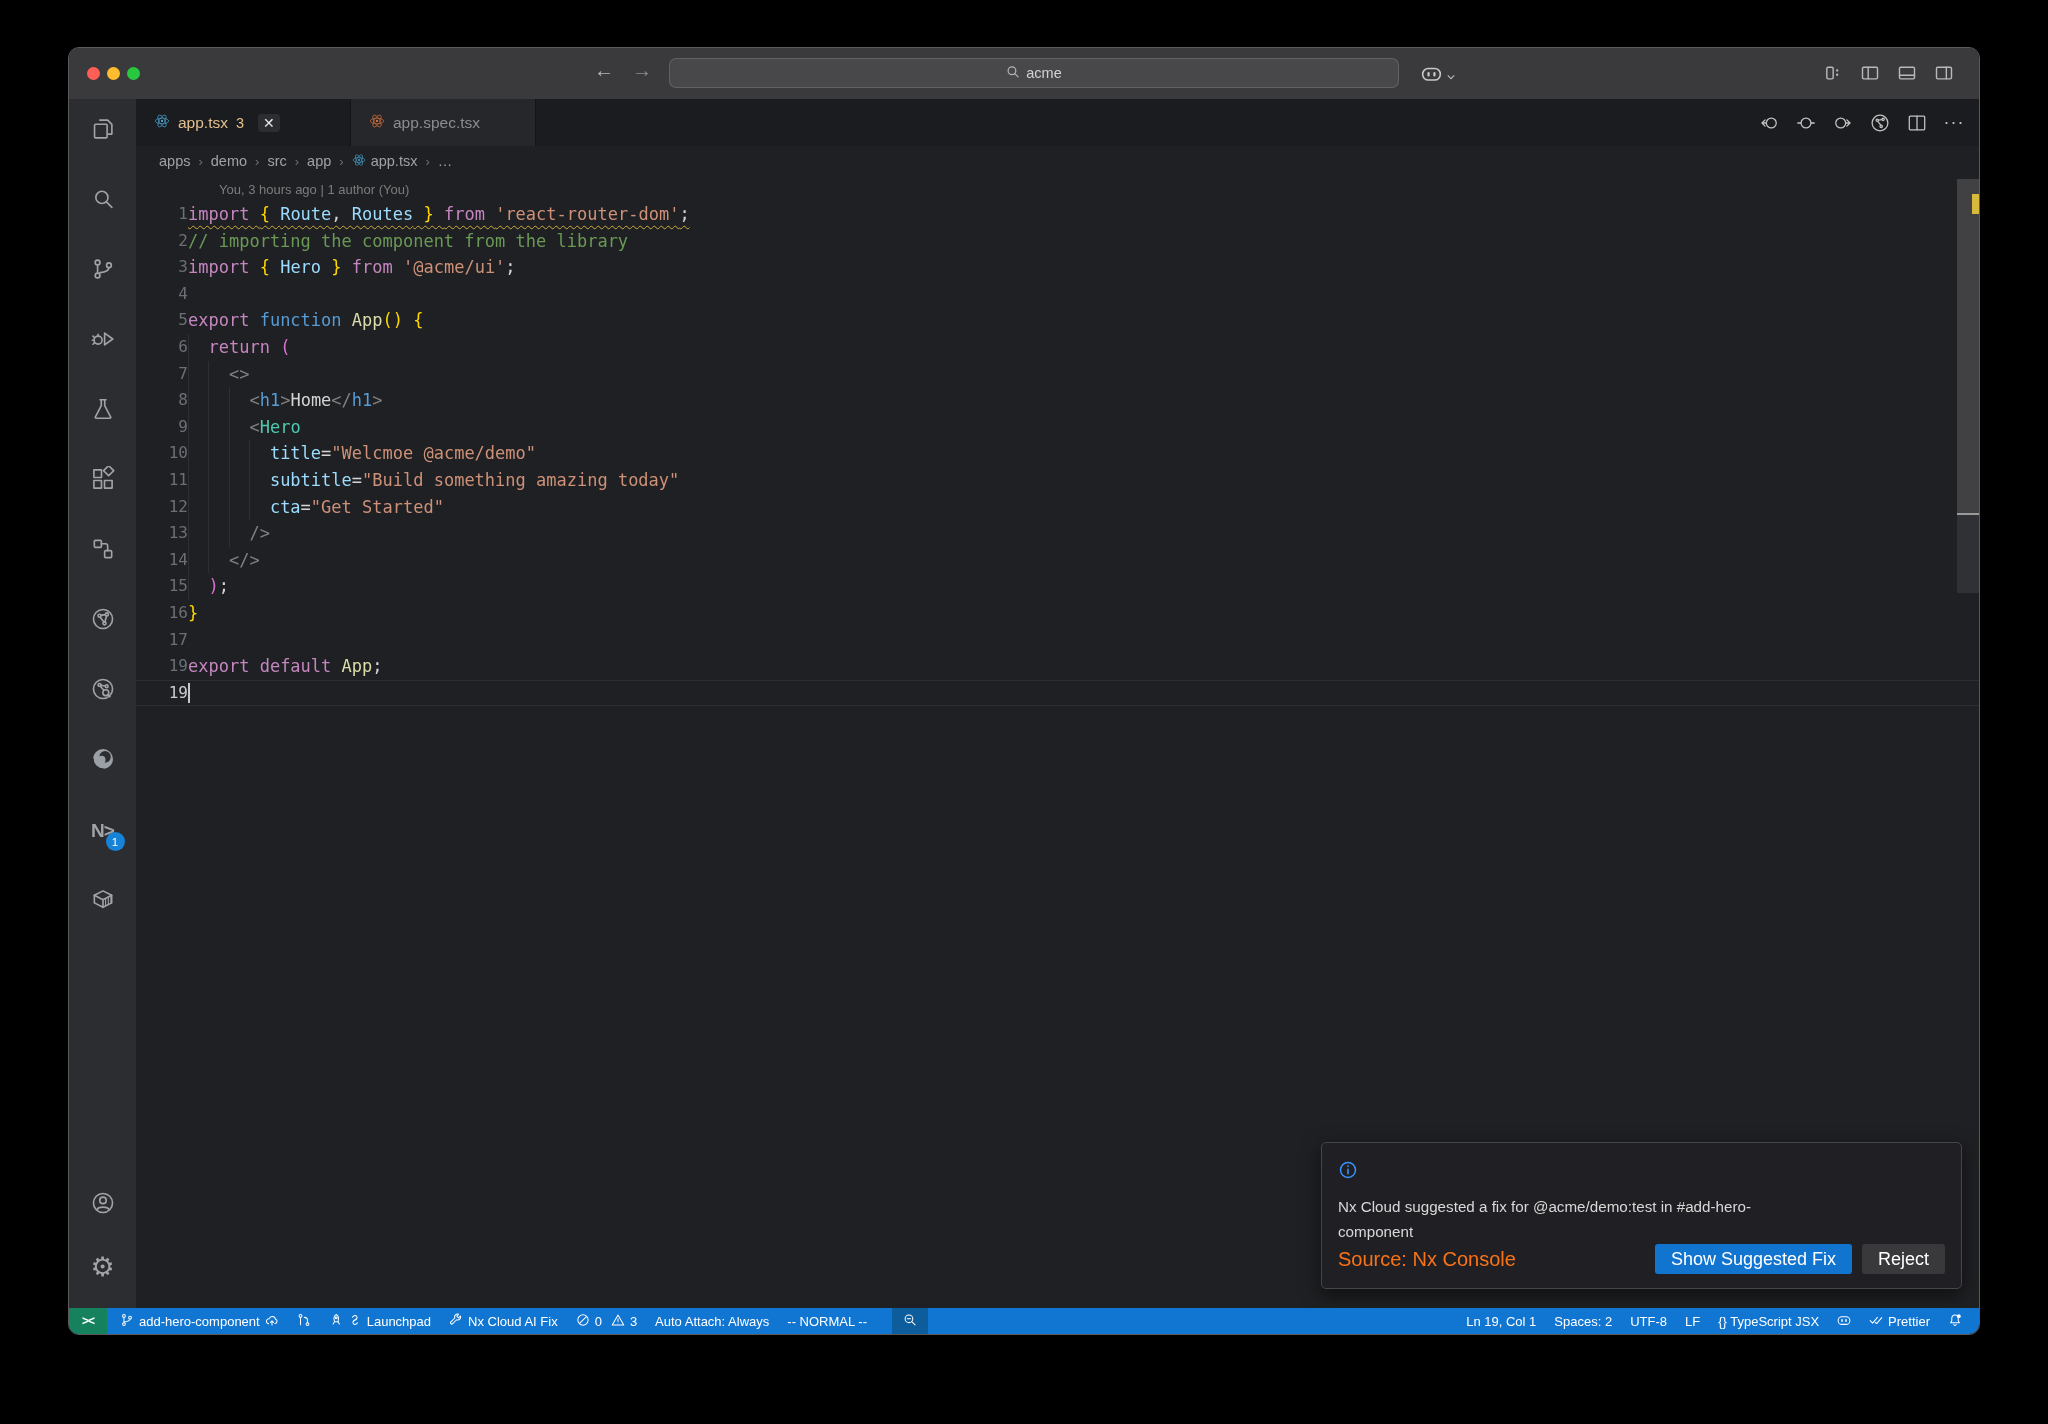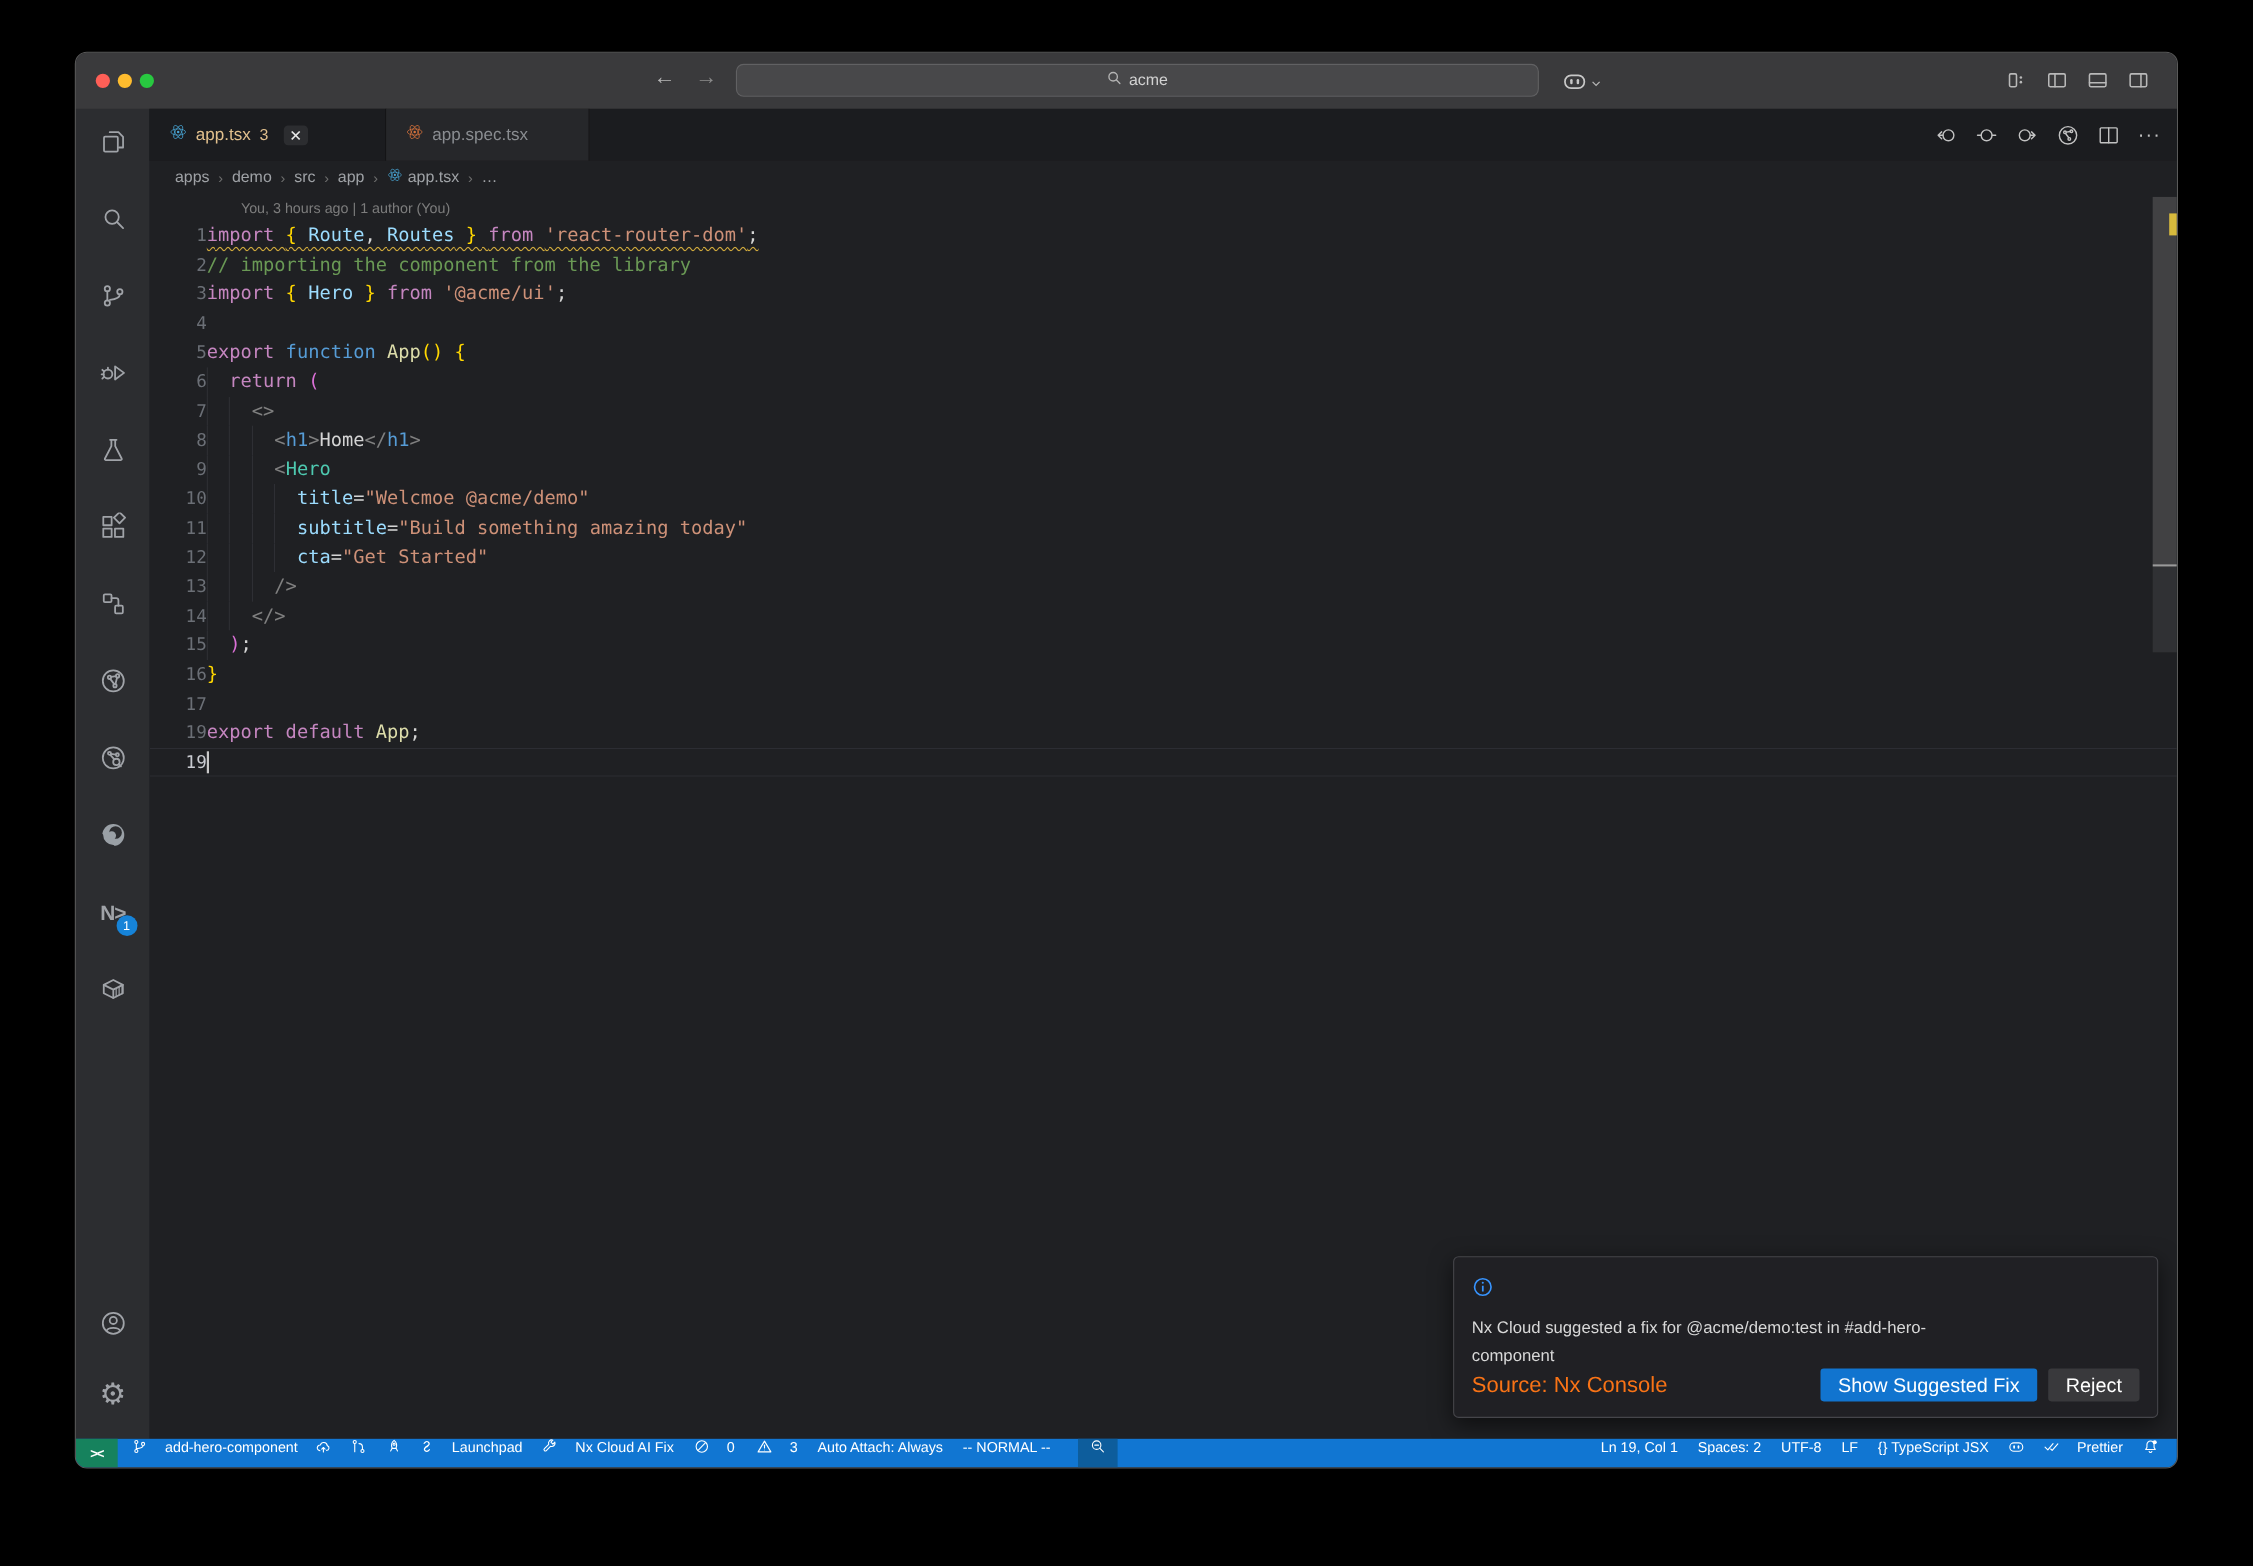--- a/index.html
+++ b/index.html
@@ -63,21 +63,21 @@
   .notif-close{font-size:15px;line-height:1.2;}
   .notif-bottom{position:absolute;left:16px;right:16px;bottom:14px;display:flex;align-items:center;}
   .notif-source{color:#f97316;font-size:20px;}
   .notif-btns{margin-left:auto;display:flex;gap:10px;}
   .btn{height:30px;display:flex;align-items:center;padding:0 16px;font-size:18px;color:#fff;border-radius:3px;cursor:default;}
   .btn.primary{background:#1174cf;}
   .btn.secondary{background:#39393c;}
   
   .statusbar{position:absolute;left:0;right:0;bottom:0;height:26px;background:#1176d2;display:flex;align-items:stretch;color:#fff;font-size:13px;}
   .sb-remote{width:38px;background:#16825d;display:flex;align-items:center;justify-content:center;font-weight:700;font-size:12px;letter-spacing:-1px;flex:none;}
-  .sb-item{display:flex;align-items:flex-start;gap:16px;padding:0 7px;white-space:nowrap;}
+  .sb-item{display:flex;align-items:center;gap:5px;padding:0 7px;white-space:nowrap;}
   .sb-item.prominent{background:#0d5d9c;padding:0 11px;margin-left:14px;}
   .sb-left{display:flex;align-items:stretch;gap:4px;padding-left:6px;}
   .sb-right{margin-left:auto;display:flex;align-items:stretch;gap:4px;padding-right:10px;}
 </style>
 </head>
 <body>
 
 <div class="window">
 
   <div class="titlebar">

